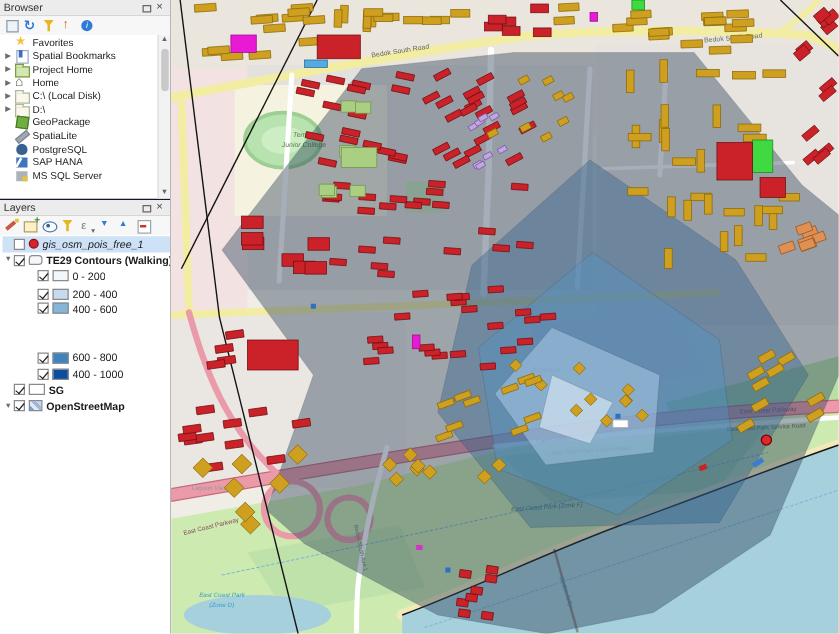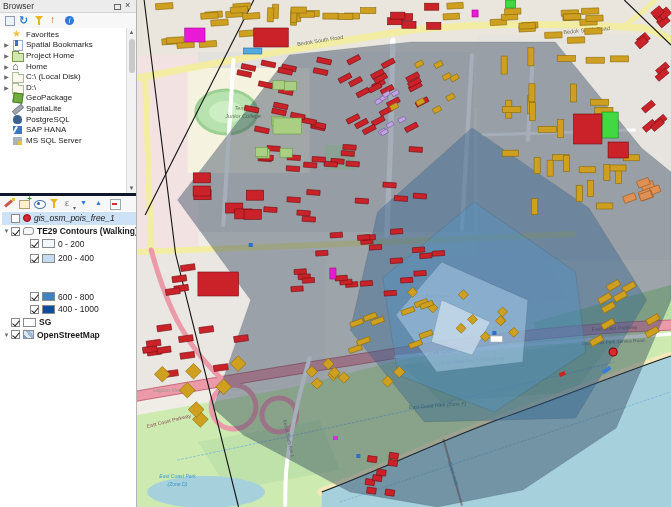--- a/index.html
+++ b/index.html
@@ -1,21 +1,21 @@
 <!DOCTYPE html>
 <html><head>
 <meta charset="utf-8">
 <style>
   * { box-sizing: border-box; margin: 0; padding: 0; }
   html,body { width:671px; height:507px; overflow:hidden; }
   body { font-family:"Liberation Sans","DejaVu Sans",sans-serif; font-size:8px; color:#1a1a1a; background:#fff; }
   .app { display:flex; width:671px; height:507px; }
   .left-col { width:137px; flex:none; display:flex; flex-direction:column; border-right:1px solid #b5b5b5; background:#fff; }
   .panel { display:flex; flex-direction:column; overflow:hidden; background:#fff; }
-  #browser-panel { height:196px; flex:none; border-bottom:3px solid #0f172a; }
+  #browser-panel { height:160px; flex:none; border-bottom:1px solid #0f172a; }
   #layers-panel { flex:1; }
   .phead { height:13px; flex:none; background:#ececec; border-bottom:1px solid #d5d5d5; display:flex; align-items:center; padding:0 3px; font-size:8.5px; color:#333; }
   .phead .ttl { flex:1; }
   .wbtn { width:9px; height:9px; position:relative; margin-left:2px; }
   .wbtn-float::before { content:""; position:absolute; left:1px; top:2px; width:5px; height:4px; border:1px solid #666; }
   .wbtn-close::before { content:"×"; position:absolute; left:1px; top:-2px; font-size:9px; color:#444; }
   .ptoolbar { height:15px; flex:none; display:flex; align-items:center; padding:0 3px; background:#f7f7f7; }
   .tb { width:13px; height:13px; display:inline-block; position:relative; margin-right:2px; }
   .tb-add-layer::before { content:""; position:absolute; left:2px; top:2px; width:8px; height:8px; border:1px solid #8a9ab0; background:#eef3f8; }
   .tb-refresh::before { content:"↻"; position:absolute; left:1px; top:0; font-size:11px; font-weight:bold; color:#2f7bd6; }
@@ -154,20 +154,25 @@
         <div class="vscroll">
           <span class="vs-btn">▲</span>
           <span class="vs-thumb"></span>
           <span class="vs-sp"></span>
           <span class="vs-btn">▼</span>
         </div>
       </div>
     </section>
 
     <section class="panel" id="layers-panel">
+      <header class="phead">
+        <span class="ttl">Layers</span>
+        <span class="wbtn wbtn-float"></span>
+        <span class="wbtn wbtn-close"></span>
+      </header>
       <div class="ptoolbar" id="layers-toolbar">
           <span class="tb tb-styling"></span>
           <span class="tb tb-add-group"></span>
           <span class="tb tb-themes"></span>
           <span class="tb tb-filter-legend"></span>
           <span class="tb tb-expression-filter"></span>
           <span class="tb tb-expand-all"></span>
           <span class="tb tb-collapse-all2"></span>
           <span class="tb tb-remove-layer"></span>
         </div>
@@ -187,20 +192,25 @@
             </div>
             <div class="lrow" style="padding-left: 28px;">
               <span class="cb checked"></span>
               <span class="swatch" style="background: rgb(242, 247, 252);"></span>
               <span class="lbl">0 - 200</span>
             </div>
             <div class="lrow" style="padding-left: 28px; align-items: flex-end;">
               <span class="cb checked"></span>
               <span class="swatch" style="background: rgb(198, 219, 239);"></span>
               <span class="lbl">200 - 400</span>
+            </div>
+            <div class="lrow" style="padding-left: 28px;">
+              <span class="cb checked"></span>
+              <span class="swatch" style="background: rgb(133, 181, 217);"></span>
+              <span class="lbl">400 - 600</span>
             </div>
             <div class="lrow" style="padding-left: 28px; margin-top: 27px;">
               <span class="cb checked"></span>
               <span class="swatch" style="background: rgb(62, 130, 191);"></span>
               <span class="lbl">600 - 800</span>
             </div>
             <div class="lrow" style="padding-left: 28px;">
               <span class="cb checked"></span>
               <span class="swatch" style="background: rgb(12, 77, 162);"></span>
               <span class="lbl">400 - 1000</span>

